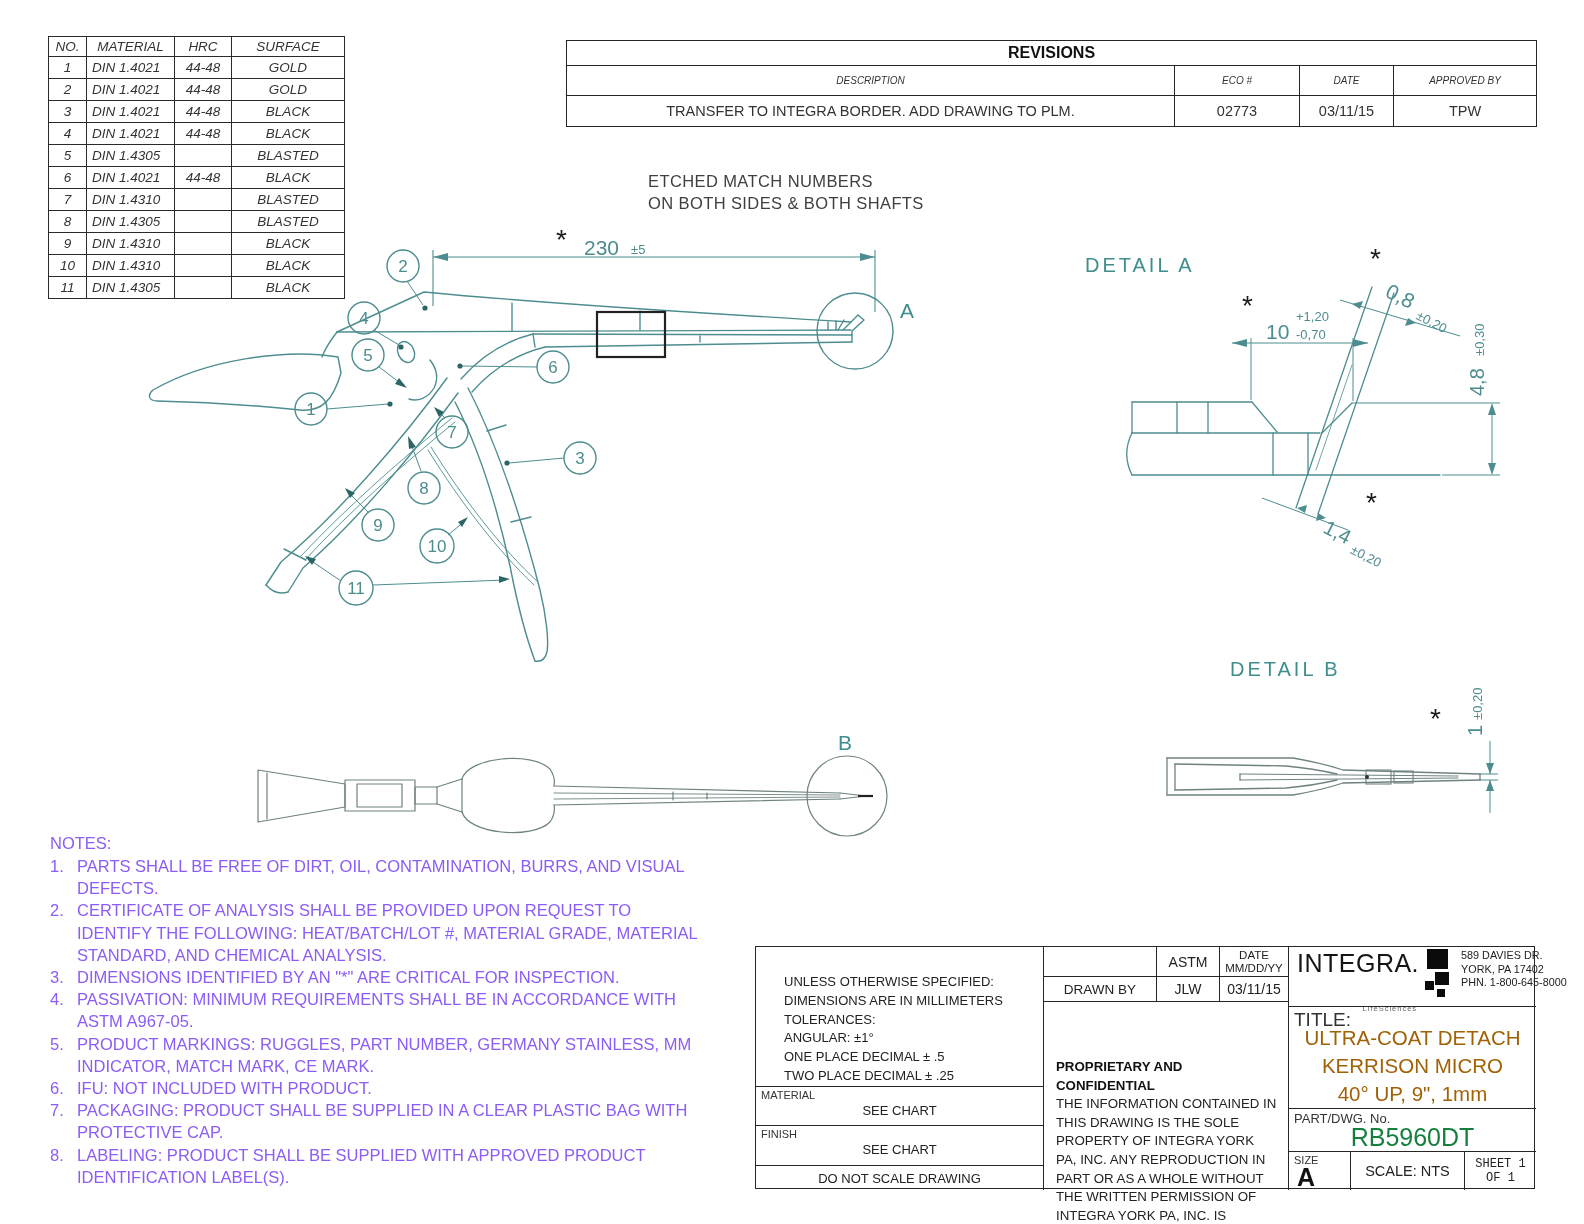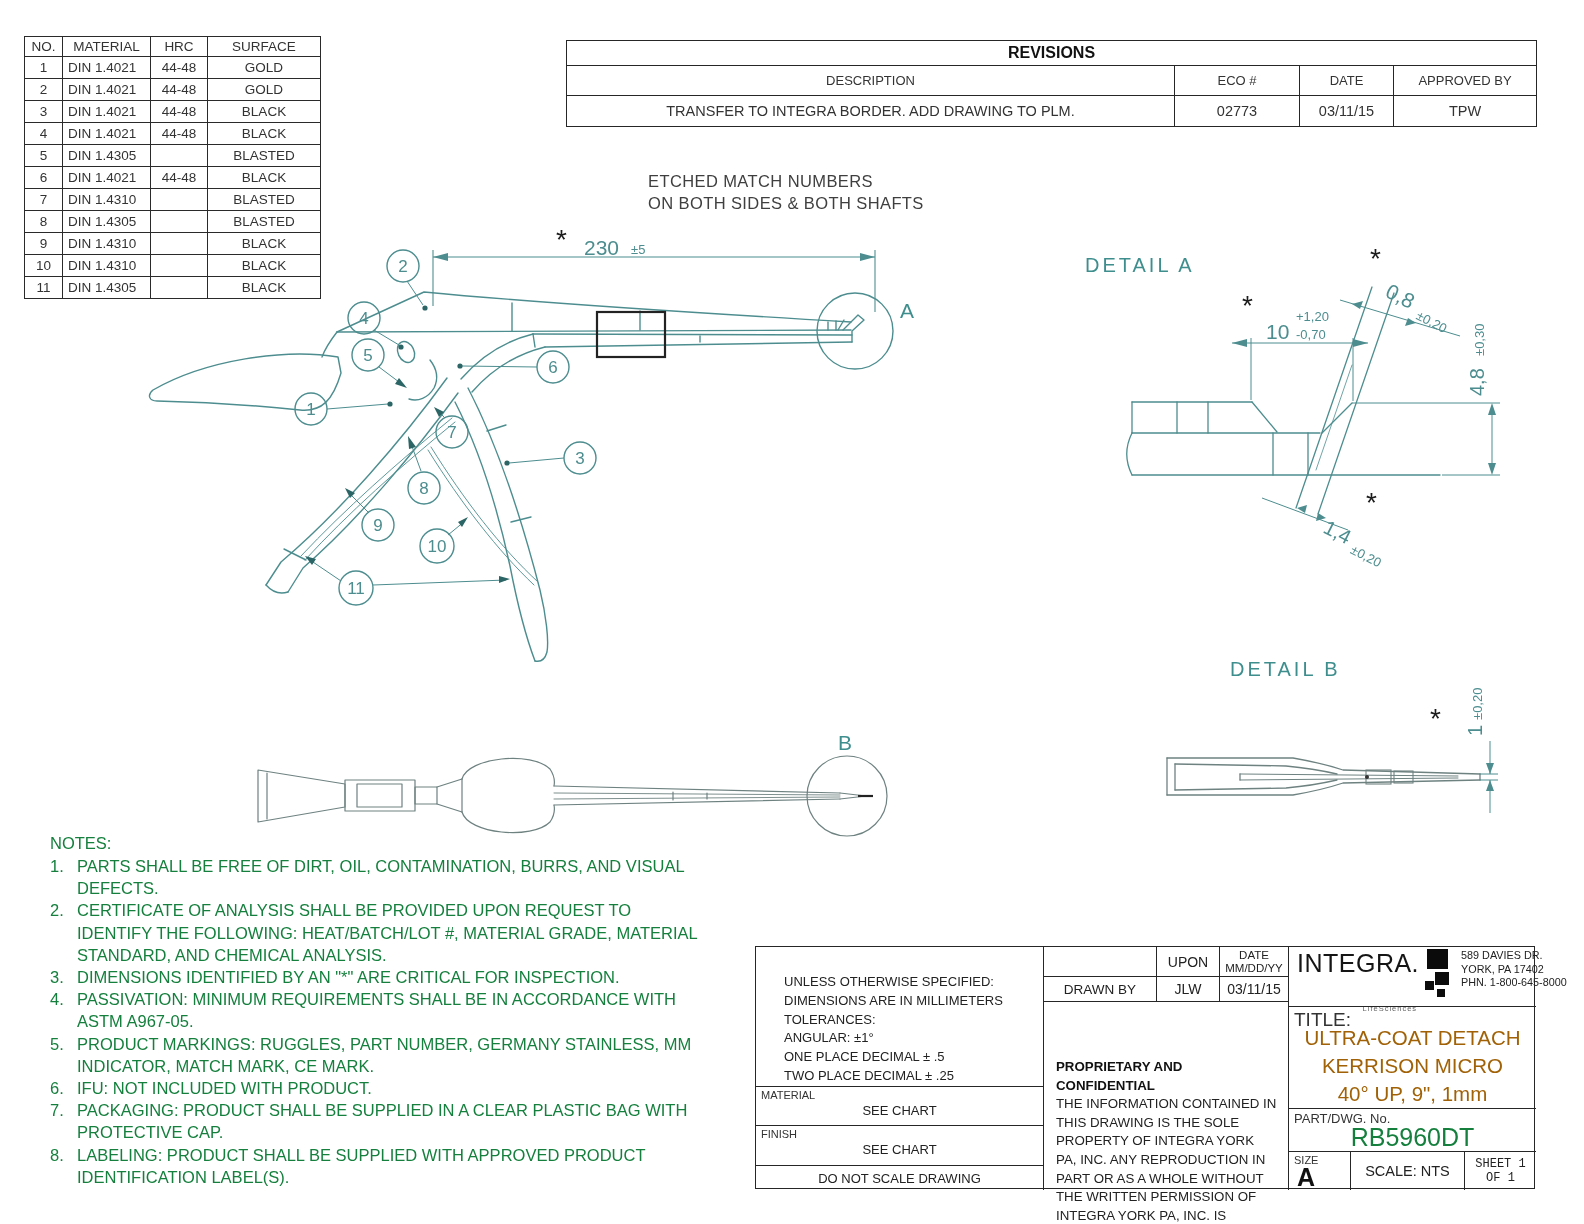--- a/index.html
+++ b/index.html
@@ -2,40 +2,40 @@
 <html><head>
 <meta charset="utf-8">
 <style>
   html,body{margin:0;padding:0;background:#e8e8e8;}
   .sheet{
     position:relative;width:1584px;height:1224px;background:#ffffff;
     font-family:"Liberation Sans", sans-serif;color:#2e2e2e;overflow:hidden;
   }
   
   table{border-collapse:collapse;}
-  .materials{position:absolute;left:24px;top:36px;table-layout:fixed;}
+  .materials{position:absolute;left:48px;top:36px;table-layout:fixed;font-style:italic;}
   .materials th,.materials td{
     border:1.6px solid #2a2a2a;font-size:13.5px;font-weight:normal;
     text-align:center;padding:0 3px;height:21px;white-space:nowrap;color:#333;
   }
   .materials th{height:19px;}
   .materials td.mat{text-align:left;padding-left:5px;}
   .revisions{position:absolute;left:566px;top:40px;table-layout:fixed;width:970px;border-radius:23px;}
   .revisions th,.revisions td{
     border:1.7px solid #262626;font-size:14.5px;text-align:center;color:#333;
     padding:0 4px;white-space:nowrap;
   }
   .revisions .rev-title{font-weight:bold;font-size:16px;height:24px;color:#111;}
-  .revisions .hdr{height:29px;font-weight:normal;font-size:13px;}
+  .revisions .hdr{height:29px;font-weight:normal;font-size:10px;font-style:italic;}
   .revisions td{height:30px;}
   
   .etched-note{position:absolute;left:648px;top:170px;font-size:16.5px;color:#3f3f3f;
     line-height:22px;letter-spacing:.4px;}
   
-  .notes{position:absolute;left:50px;top:834px;width:648px;color:#15803d;}
+  .notes{position:absolute;left:50px;top:834px;width:648px;color:#8b5cf6;}
   .notes-title{font-size:16.5px;margin-bottom:2px;}
   .notes ol{list-style:none;margin:0;padding:0;}
   .notes li{display:flex;font-size:16.5px;line-height:22.2px;}
   .note-num{flex:0 0 27px;}
   .note-text{flex:1;}
   
   .titleblock{position:absolute;left:755px;top:946px;width:780px;height:243px;
     border:1.8px solid #262626;box-sizing:border-box;font-size:13px;color:#222;}
   .tb{position:absolute;box-sizing:border-box;}
   .bl{border-left:1.6px solid #262626;}
@@ -495,21 +495,21 @@
       <span class="box-label">MATERIAL</span>
       <span class="box-value">SEE CHART</span>
     </div>
     <div class="tb bt fin-box">
       <span class="box-label">FINISH</span>
       <span class="box-value">SEE CHART</span>
     </div>
     <div class="tb bt dnsd-box">DO NOT SCALE DRAWING</div>
 
     <div class="tb bl cell nd-blank"></div>
-    <div class="tb bl cell nd-name">UPON</div>
+    <div class="tb bl cell nd-name">ASTM</div>
     <div class="tb bl cell nd-date">
       <span>DATE</span>
       <span>MM/DD/YY</span>
     </div>
     <div class="tb bl bt cell nd-drawnby">DRAWN BY</div>
     <div class="tb bl bt cell nd-jlw">JLW</div>
     <div class="tb bl bt cell nd-dateval">03/11/15</div>
 
     <div class="tb bl bt prop-box">
       <div class="prop-heading">PROPRIETARY AND CONFIDENTIAL</div>

